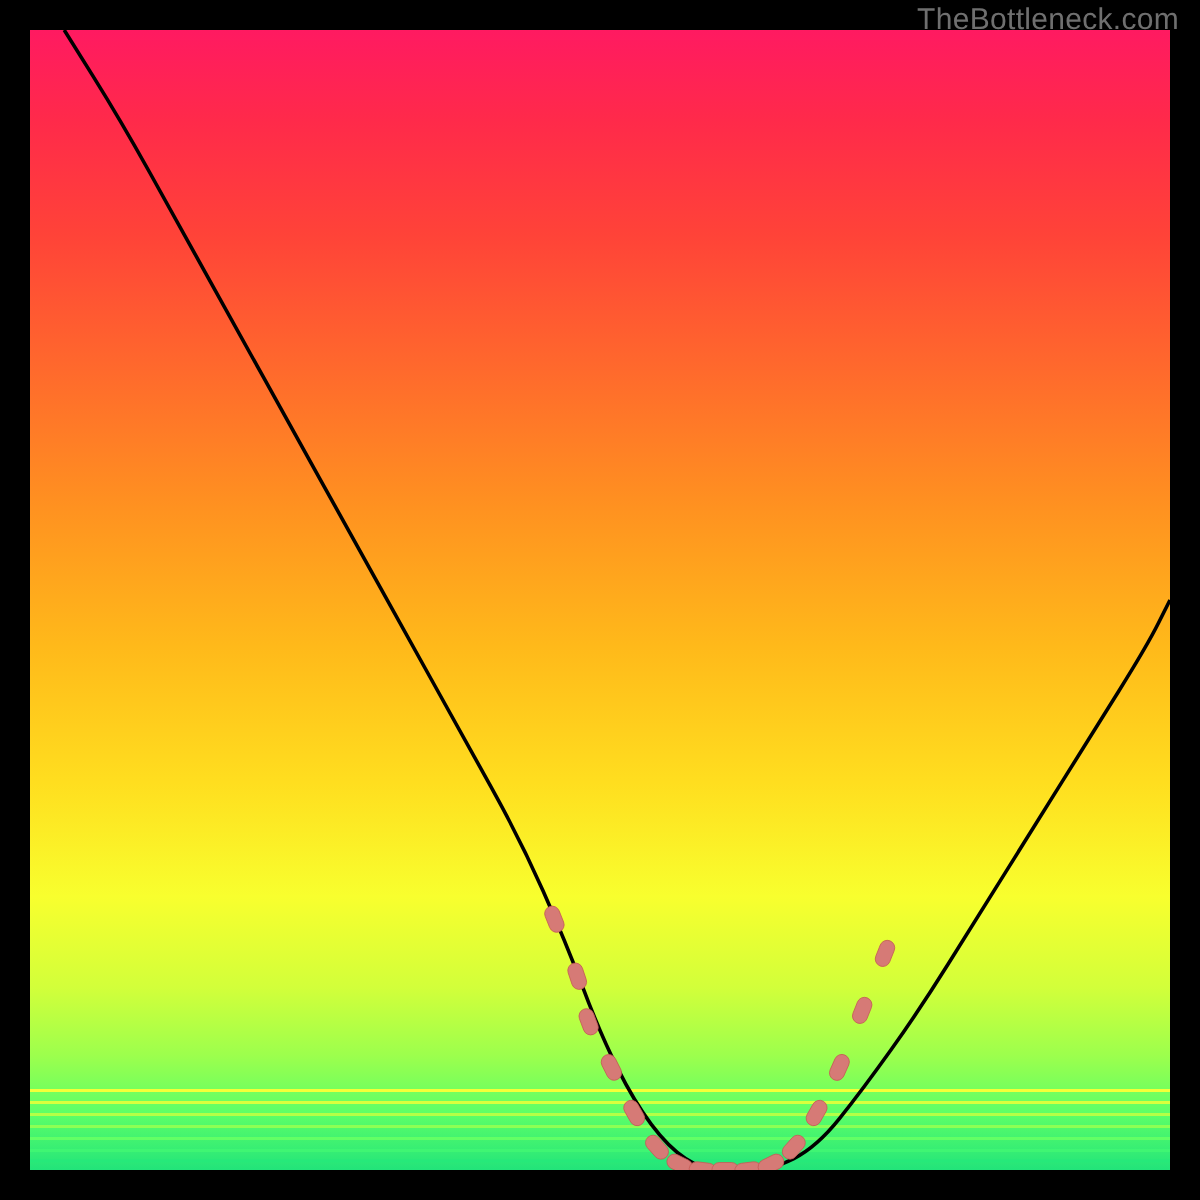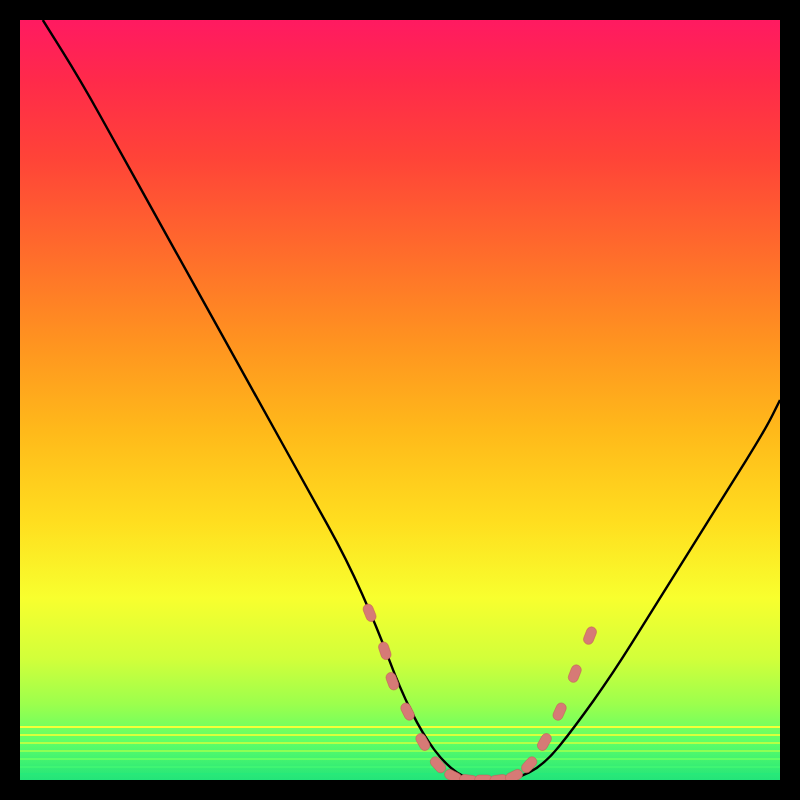--- a/index.html
+++ b/index.html
@@ -101,13 +101,14 @@
             <rect x="-9" y="-5" width="18" height="10" rx="5" ry="5" fill="#d67a76" stroke="#c55a55" stroke-width="0.5" transform="translate(509.2 744.8) rotate(-48.4)"></rect>
             <rect x="-9" y="-5" width="18" height="10" rx="5" ry="5" fill="#d67a76" stroke="#c55a55" stroke-width="0.5" transform="translate(524.4 722.0) rotate(-60.3)"></rect>
             <rect x="-9" y="-5" width="18" height="10" rx="5" ry="5" fill="#d67a76" stroke="#c55a55" stroke-width="0.5" transform="translate(539.6 691.6) rotate(-66.0)"></rect>
             <rect x="-9" y="-5" width="18" height="10" rx="5" ry="5" fill="#d67a76" stroke="#c55a55" stroke-width="0.5" transform="translate(554.8 653.6) rotate(-68.2)"></rect>
             <rect x="-9" y="-5" width="18" height="10" rx="5" ry="5" fill="#d67a76" stroke="#c55a55" stroke-width="0.5" transform="translate(570.0 615.6) rotate(-68.2)"></rect>
           </g>
       </g>
     </svg>
   </div>
 
+  <div class="watermark">TheBottleneck.com</div>
 </div>
 
 </body></html>

